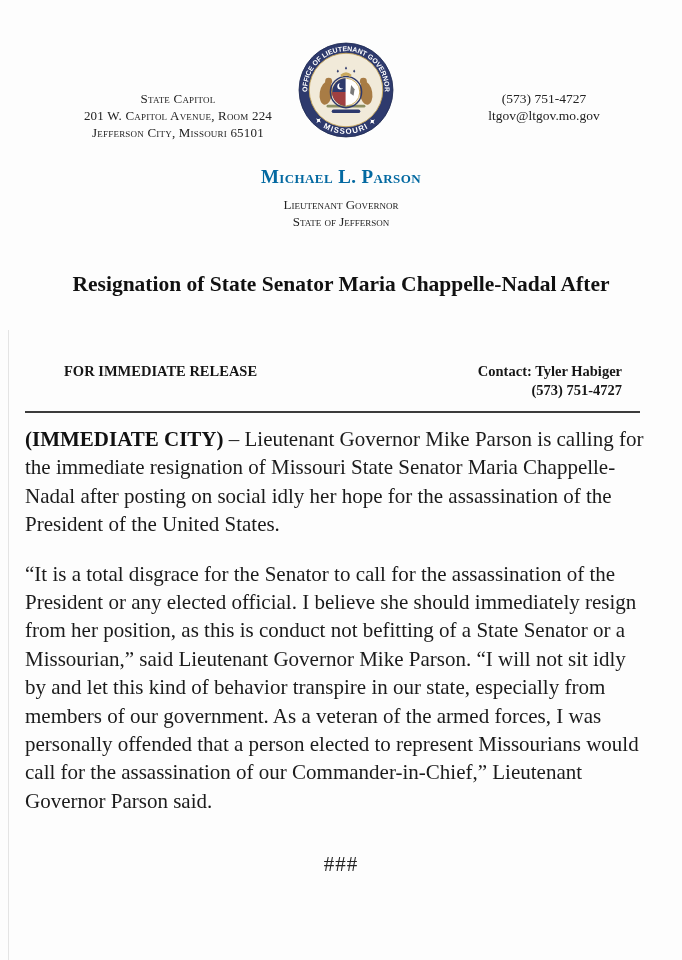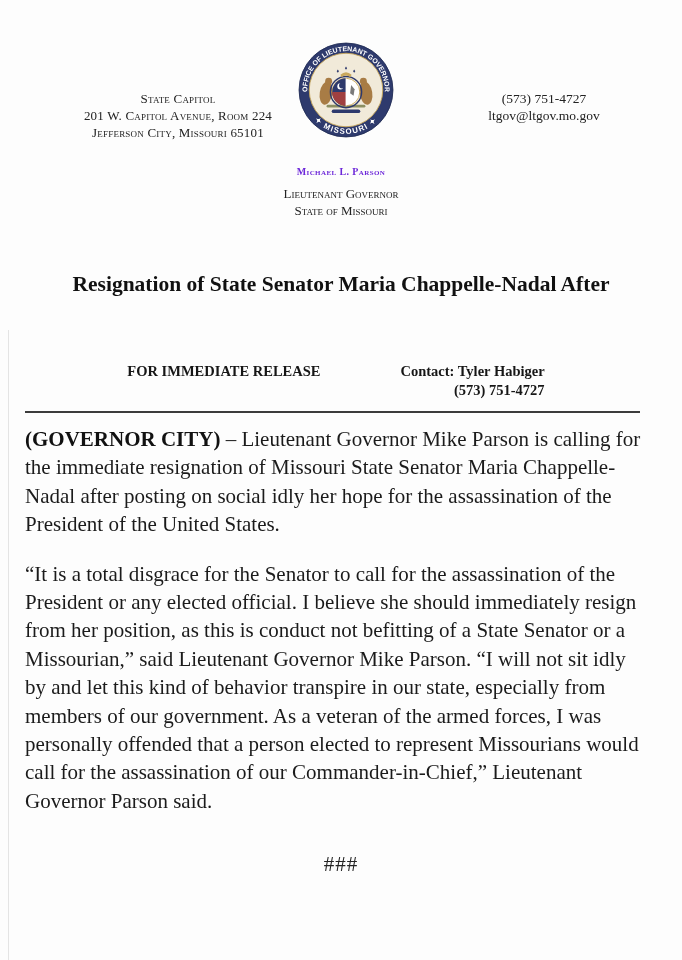--- a/index.html
+++ b/index.html
@@ -19,37 +19,37 @@
     font-size:13px; line-height:17px; letter-spacing:0.2px; color:#222;
   }
   .seal-wrap { position:absolute; left:298px; top:42px; width:96px; height:96px; }
   .seal-text { font-family:"Liberation Sans", sans-serif; font-weight:bold; fill:#ffffff; }
   .contact {
     position:absolute; right:48px; top:90px; width:180px;
     text-align:center; font-size:13.5px; line-height:17px; color:#222;
   }
   .name-block { position:absolute; left:0; right:0; top:166px; text-align:center; }
   .name-block .name {
-    font-variant:small-caps; font-weight:bold; font-size:10px;
-    letter-spacing:0.4px; color:#6d28d9;
+    font-variant:small-caps; font-weight:bold; font-size:19px;
+    letter-spacing:0.4px; color:#0369a1;
   }
   .name-block .title {
     font-variant:small-caps; font-size:13px; line-height:16.5px;
     margin-top:9px; color:#222;
   }
   
   .headline {
     position:absolute; left:40px; right:40px; top:271px;
     text-align:center; font-weight:bold; font-size:21.5px; line-height:26.7px;
     color:#111;
   }
   
   .release {
-    position:absolute; left:50px; right:60px; top:362px;
-    display:flex; justify-content:center;
+    position:absolute; left:64px; right:60px; top:362px;
+    display:flex; justify-content:space-between;
     font-weight:bold; font-size:14.5px; line-height:18.5px; color:#161616;gap:48px;
   }
   .release .right { text-align:right;margin-left:32px; }
   .rule {
     position:absolute; left:25px; width:615px; top:411px; height:2px;
     background:#3c3c3c;
   }
   
   .body-text { position:absolute; left:25px; top:425px; width:622px; }
   .body-text p { margin:0; font-size:21px; line-height:28.4px; color:#1b1b1b; }
@@ -123,39 +123,39 @@
 
   <div class="contact">
     <div>(573) 751-4727</div>
     <div>ltgov@ltgov.mo.gov</div>
   </div>
 
   <div class="name-block">
     <div class="name">Michael L. Parson</div>
     <div class="title">
       <div>Lieutenant Governor</div>
-      <div>State of Missouri</div>
+      <div>State of Jefferson</div>
     </div>
   </div>
 
   <div class="headline">
     <div>Resignation of State Senator Maria Chappelle-Nadal After</div>
   </div>
 
   <div class="release">
     <div class="left">
       <div>FOR IMMEDIATE RELEASE</div>
     </div>
     <div class="right">
       <div>Contact: Tyler Habiger</div>
       <div>(573) 751-4727</div>
     </div>
   </div>
 
   <div class="rule"></div>
 
   <div class="body-text">
-    <p><span class="lead">(GOVERNOR CITY)</span><span> – Lieutenant Governor Mike Parson is calling for the immediate resignation of Missouri State Senator Maria Chappelle-Nadal after posting on social idly her hope for the assassination of the President of the United States.</span></p>
+    <p><span class="lead">(IMMEDIATE CITY)</span><span> – Lieutenant Governor Mike Parson is calling for the immediate resignation of Missouri State Senator Maria Chappelle-Nadal after posting on social idly her hope for the assassination of the President of the United States.</span></p>
     <p>“It is a total disgrace for the Senator to call for the assassination of the President or any elected official. I believe she should immediately resign from her position, as this is conduct not befitting of a State Senator or a Missourian,” said Lieutenant Governor Mike Parson. “I will not sit idly by and let this kind of behavior transpire in our state, especially from members of our government. As a veteran of the armed forces, I was personally offended that a person elected to represent Missourians would call for the assassination of our Commander-in-Chief,” Lieutenant Governor Parson said.</p>
   </div>
 
   <div class="end-mark">###</div>
 </div>
 
 </body></html>

